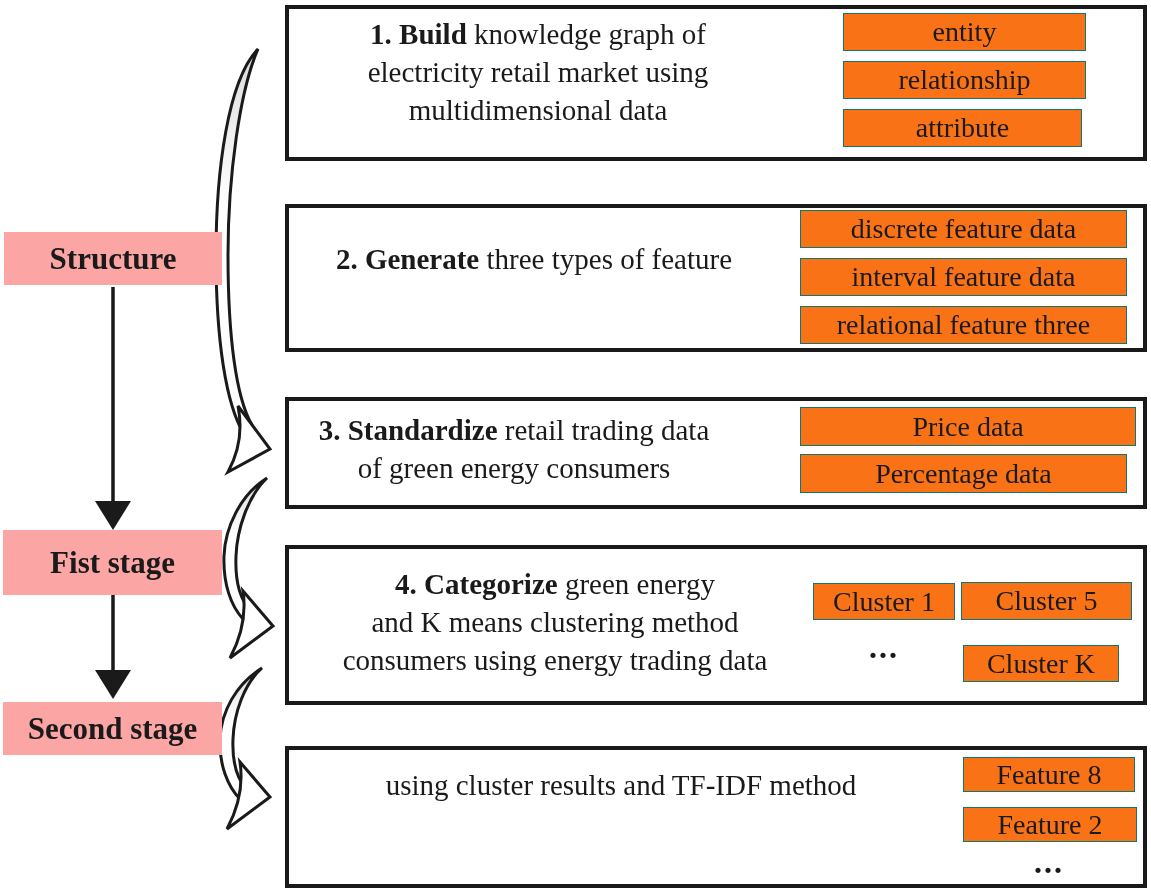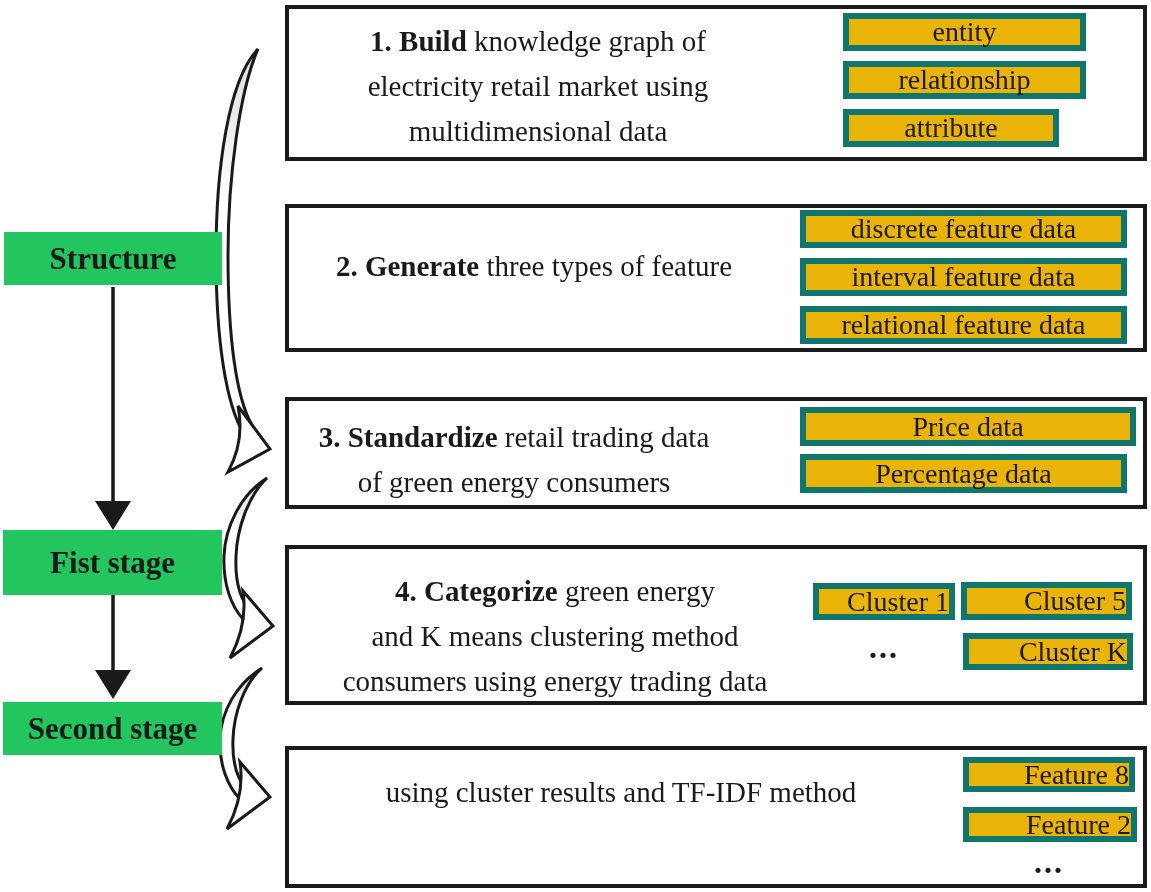--- a/index.html
+++ b/index.html
@@ -7,48 +7,48 @@
     position:relative;
     width:1151px;height:892px;
     background:#ffffff;
     font-family:"Liberation Serif","DejaVu Serif",serif;
     color:#1a1a1a;
     overflow:hidden;
   }
   .overlay{position:absolute;left:0;top:0;pointer-events:none;}
   .stage-label{
     position:absolute;
-    background:#22c55e;
+    background:#fca5a5;
     display:flex;align-items:center;justify-content:center;
     font-weight:bold;font-size:31px;
   }
   .step-box{
     position:absolute;
     border:4px solid #1a1a1a;
     background:#fff;
     box-sizing:border-box;
   }
   .step-text{
     position:absolute;
     text-align:center;
     font-size:29px;line-height:38px;
   }
-  .step-text p{margin:7px;}
+  .step-text p{margin:0;}
   .tags-col{
     position:absolute;
     display:flex;flex-direction:column;gap:10px;
   }
   .mini-box{
-    border:6px solid #0f766e;
-    background:#eab308;
+    border:1px solid #0f766e;
+    background:#f97316;
     box-sizing:border-box;
     display:flex;align-items:center;justify-content:center;
     font-size:28px;
   }
-  .abs{position:absolute;justify-content:flex-end;}
+  .abs{position:absolute;}
   .dots{
     position:absolute;
     text-align:center;
     font-weight:bold;font-size:32px;letter-spacing:2px;line-height:20px;
   }
 </style>
 </head>
 <body>
 
 <div class="canvas">
@@ -103,39 +103,39 @@
       <p>electricity retail market using</p>
       <p>multidimensional data</p>
     </div>
     <div class="tags-col" style="left:554px;top:4px">
       <div class="mini-box" style="width:243px;height:38px">
           <span>entity</span>
         </div>
       <div class="mini-box" style="width:243px;height:38px">
           <span>relationship</span>
         </div>
-      <div class="mini-box" style="width:216px;height:38px">
+      <div class="mini-box" style="width:239px;height:38px">
           <span>attribute</span>
         </div>
     </div>
   </div>
 
   <div class="step-box" style="left:285px;top:204px;width:862px;height:148px">
     <div class="step-text" style="left:0px;top:32px;width:490px">
       <p><b>2. Generate</b><span> three types of feature</span></p>
     </div>
     <div class="tags-col" style="left:511px;top:2px">
       <div class="mini-box" style="width:327px;height:38px">
           <span>discrete feature data</span>
         </div>
       <div class="mini-box" style="width:327px;height:38px">
           <span>interval feature data</span>
         </div>
       <div class="mini-box" style="width:327px;height:38px">
-          <span>relational feature data</span>
+          <span>relational feature three</span>
         </div>
     </div>
   </div>
 
   <div class="step-box" style="left:285px;top:397px;width:862px;height:112px">
     <div class="step-text" style="left:0px;top:10px;width:450px">
       <p><b>3. Standardize</b><span> retail trading data</span></p>
       <p>of green energy consumers</p>
     </div>
     <div class="tags-col" style="left:511px;top:6px;gap:8px">
@@ -153,21 +153,21 @@
       <p><b>4. Categorize</b><span> green energy</span></p>
       <p>and K means clustering method</p>
       <p>consumers using energy trading data</p>
     </div>
     <div class="mini-box abs" style="left:524px;top:34px;width:142px;height:37px">
         <span>Cluster 1</span>
       </div>
     <div class="mini-box abs" style="left:672px;top:33px;width:171px;height:38px">
         <span>Cluster 5</span>
       </div>
-    <div class="mini-box abs" style="left:674px;top:84px;width:170px;height:37px">
+    <div class="mini-box abs" style="left:674px;top:96px;width:156px;height:37px">
         <span>Cluster K</span>
       </div>
     <div class="dots" style="left:560px;top:88px;width:70px">...</div>
   </div>
 
   <div class="step-box" style="left:285px;top:746px;width:862px;height:142px">
     <div class="step-text" style="left:4px;top:16px;width:656px">
       <p>using cluster results and TF-IDF method</p>
     </div>
     <div class="mini-box abs" style="left:674px;top:7px;width:172px;height:35px">

